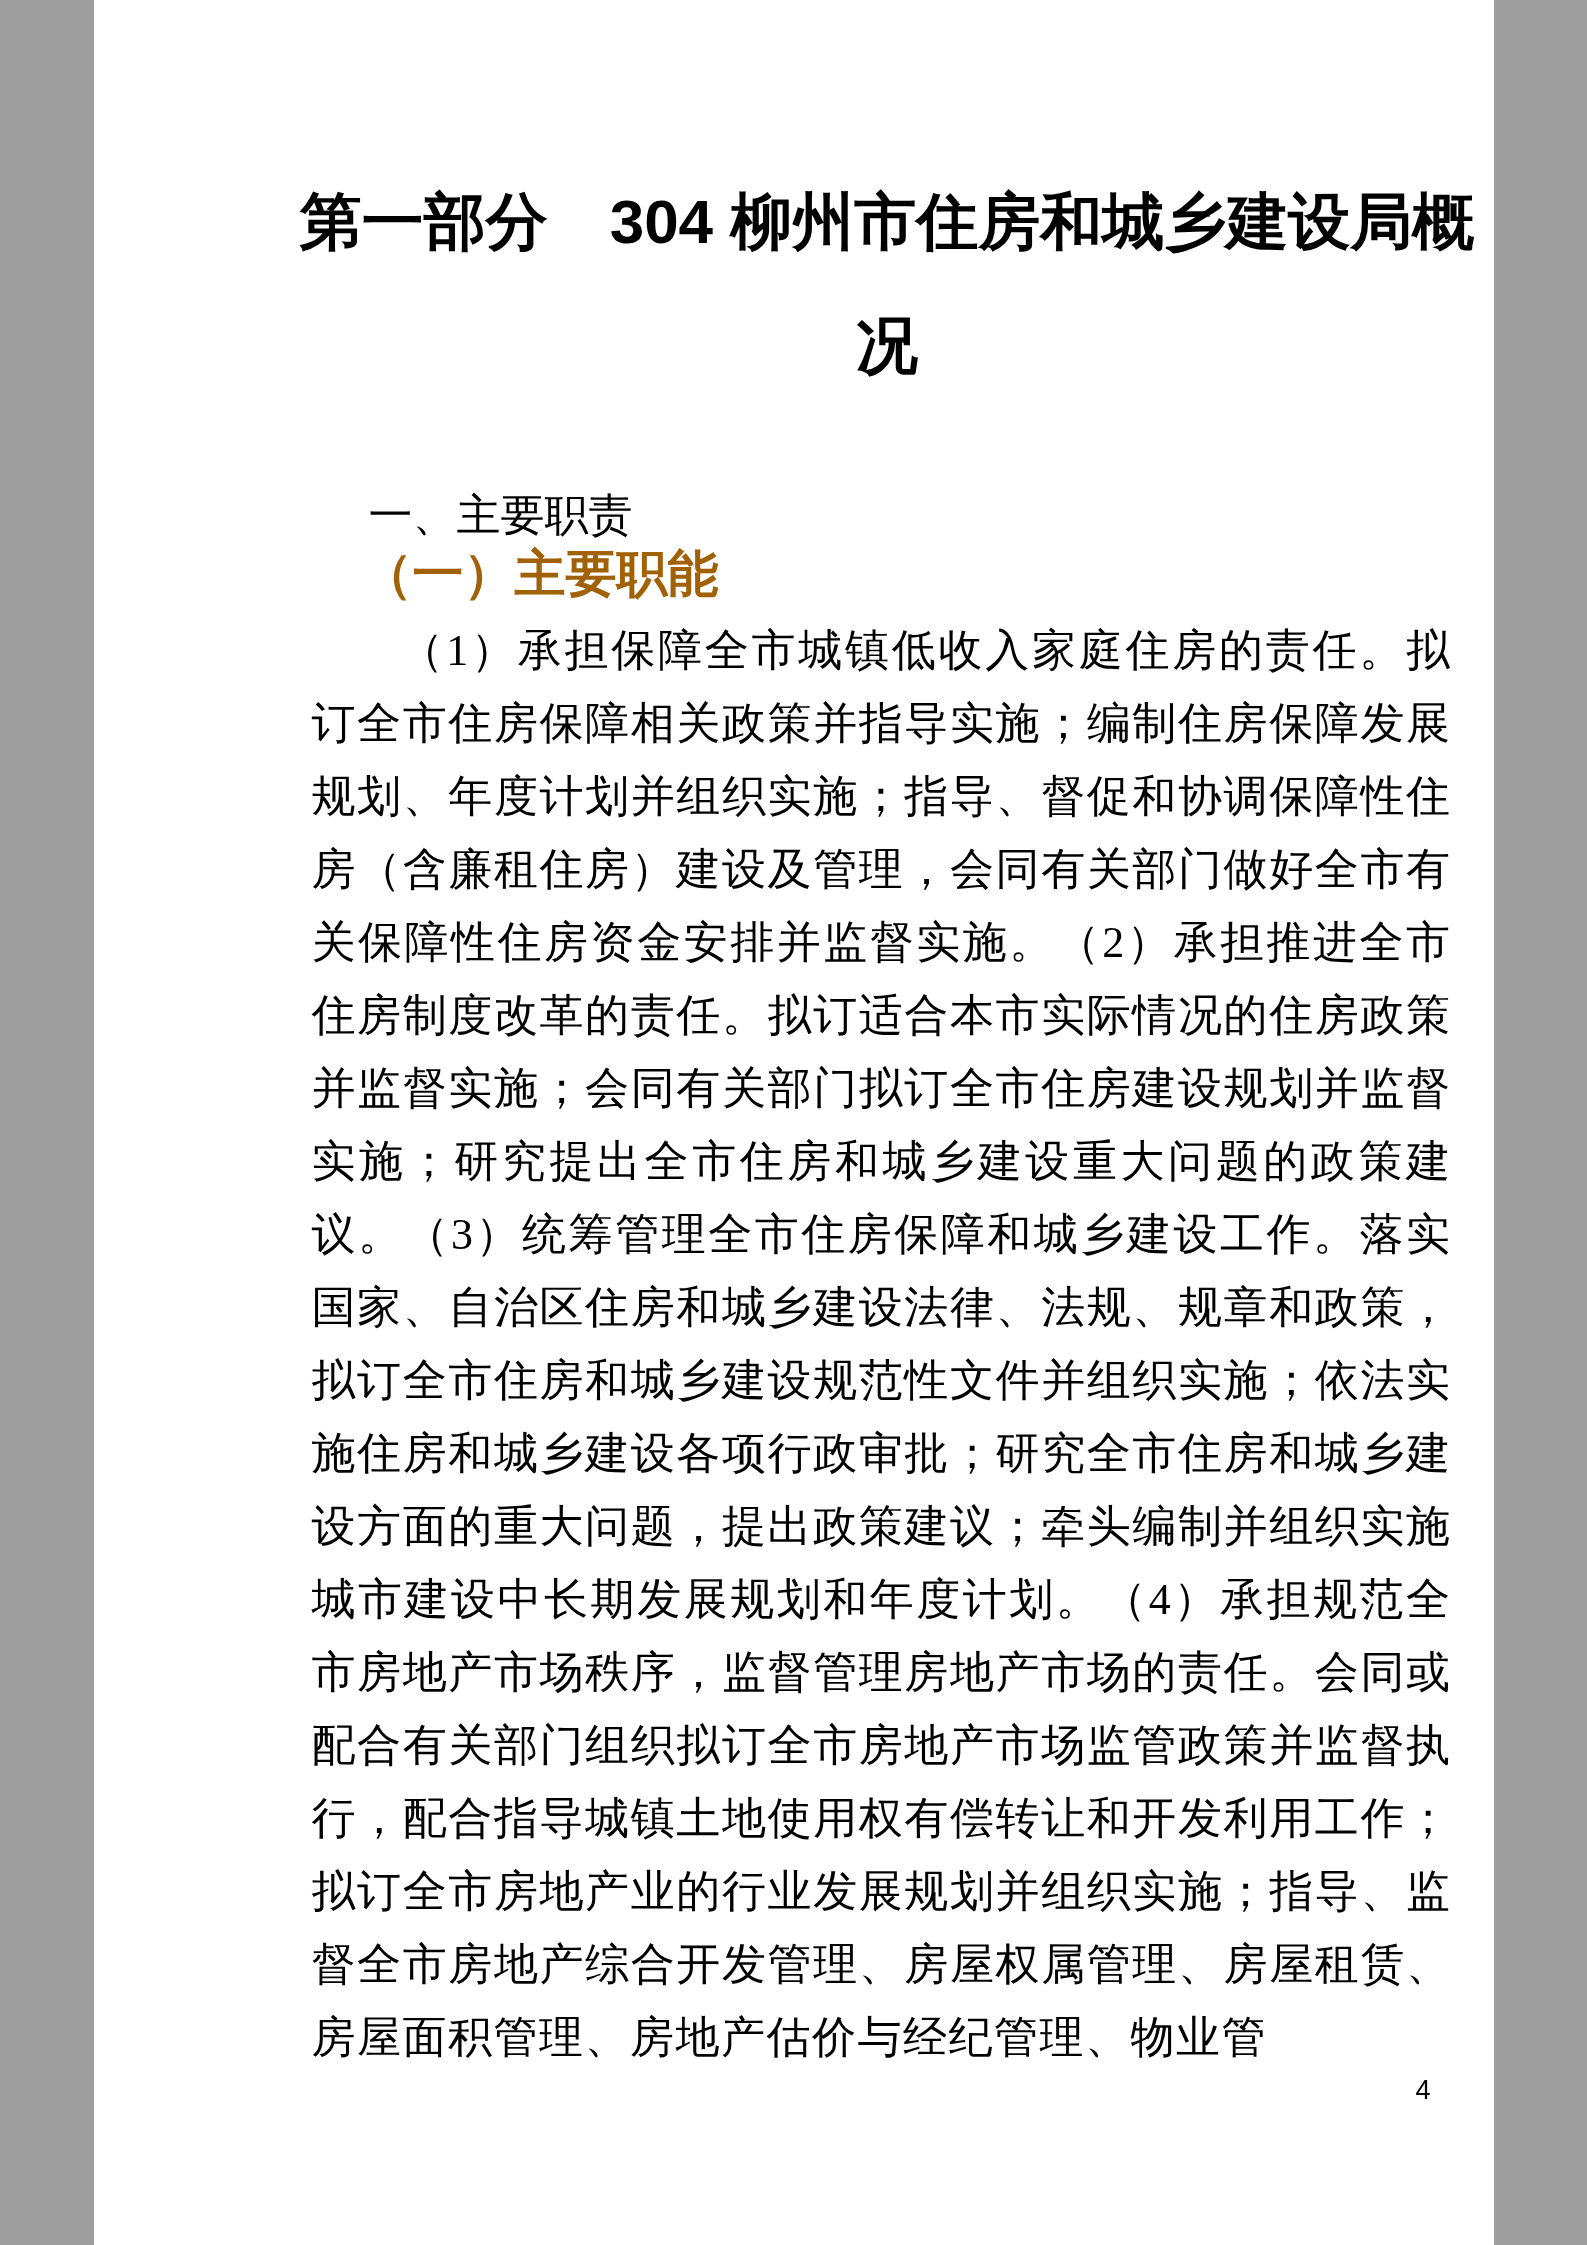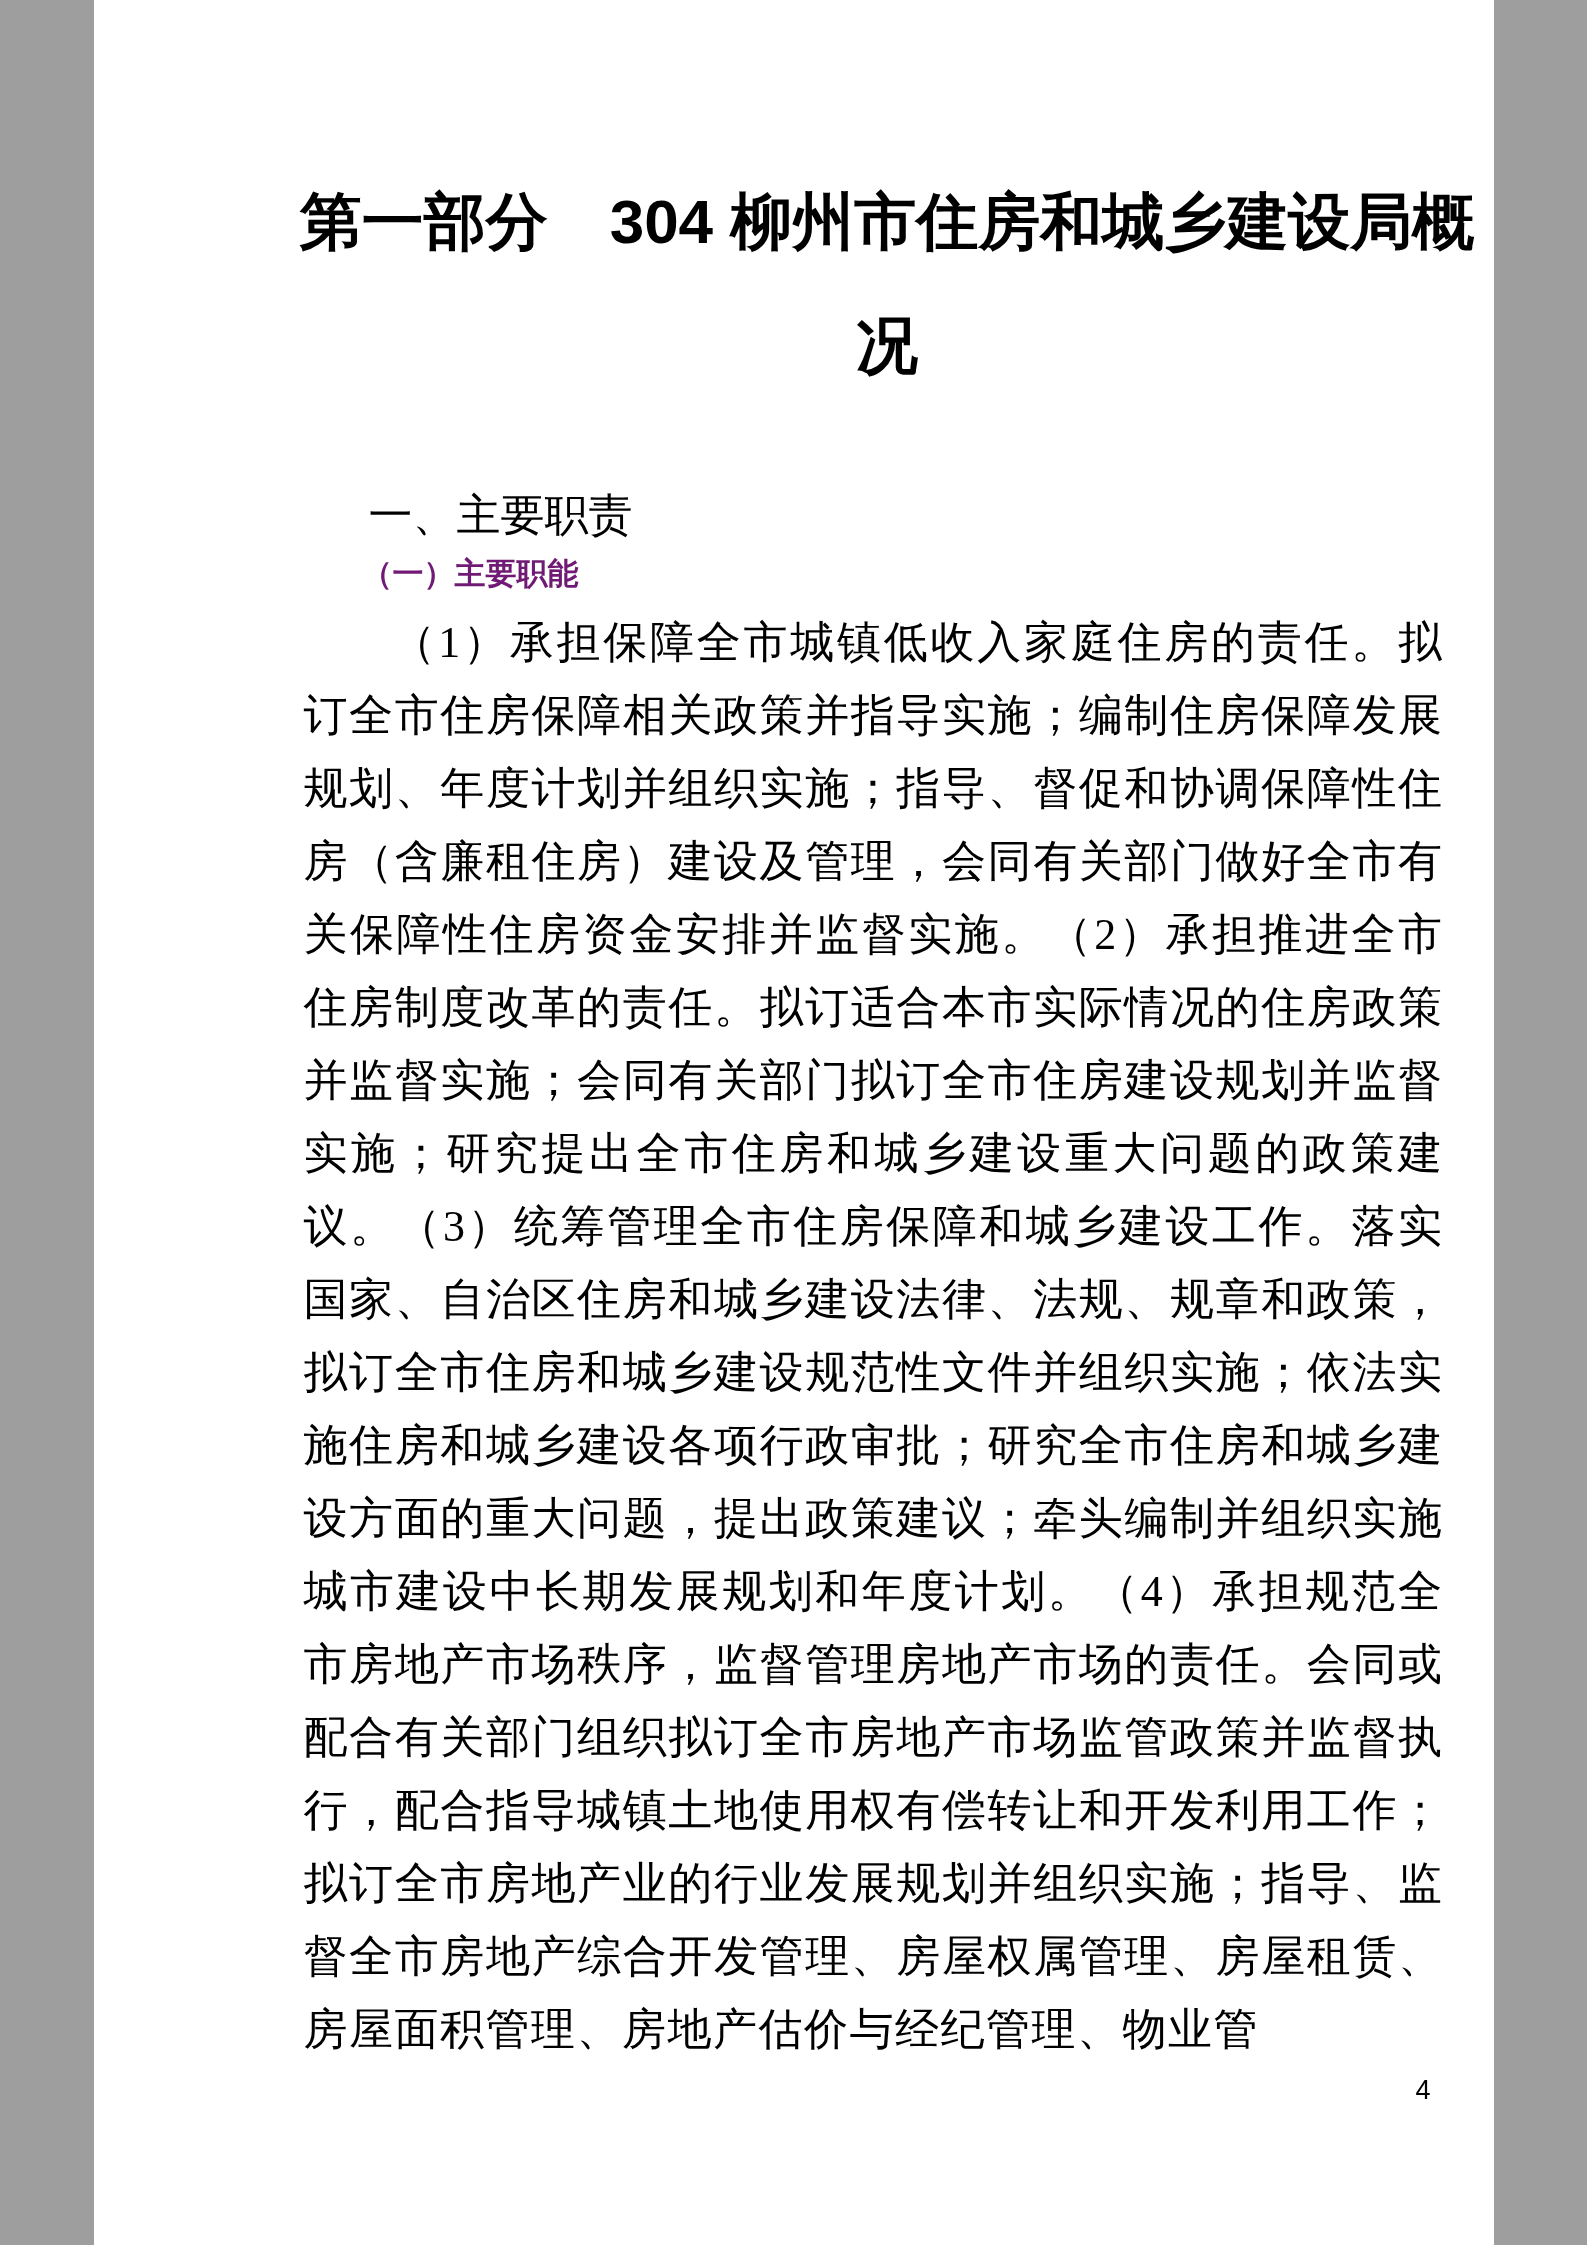--- a/index.html
+++ b/index.html
@@ -38,40 +38,40 @@
     font-size: 44px;
     line-height: 52px;
     color: #000000;
   }
   .subsection-heading {
     position: absolute;
     top: 537px;
     left: 268px;
     font-family: "Liberation Serif", serif;
     font-weight: 700;
-    font-size: 31px;
+    font-size: 51px;
     line-height: 50px;
-    color: #701a75;
+    color: #a16207;
     margin-top: 12px;
   }
   .body-paragraph {
     position: absolute;
     top: 606px;
     left: 210px;
     width: 1140px;
     font-family: "Liberation Serif", serif;
     font-weight: 400;
     font-size: 44px;
     line-height: 73px;
     letter-spacing: 1.5px;
     text-align: justify;
     text-justify: inter-character;
     text-indent: 88px;
     color: #000000;
-    margin: 0;
+    margin: 8px;
   }
   .page-number {
     position: absolute;
     top: 2074px;
     left: 1322px;
     font-family: "Liberation Sans", sans-serif;
     font-size: 27px;
     line-height: 32px;
     color: #000000;
   }

